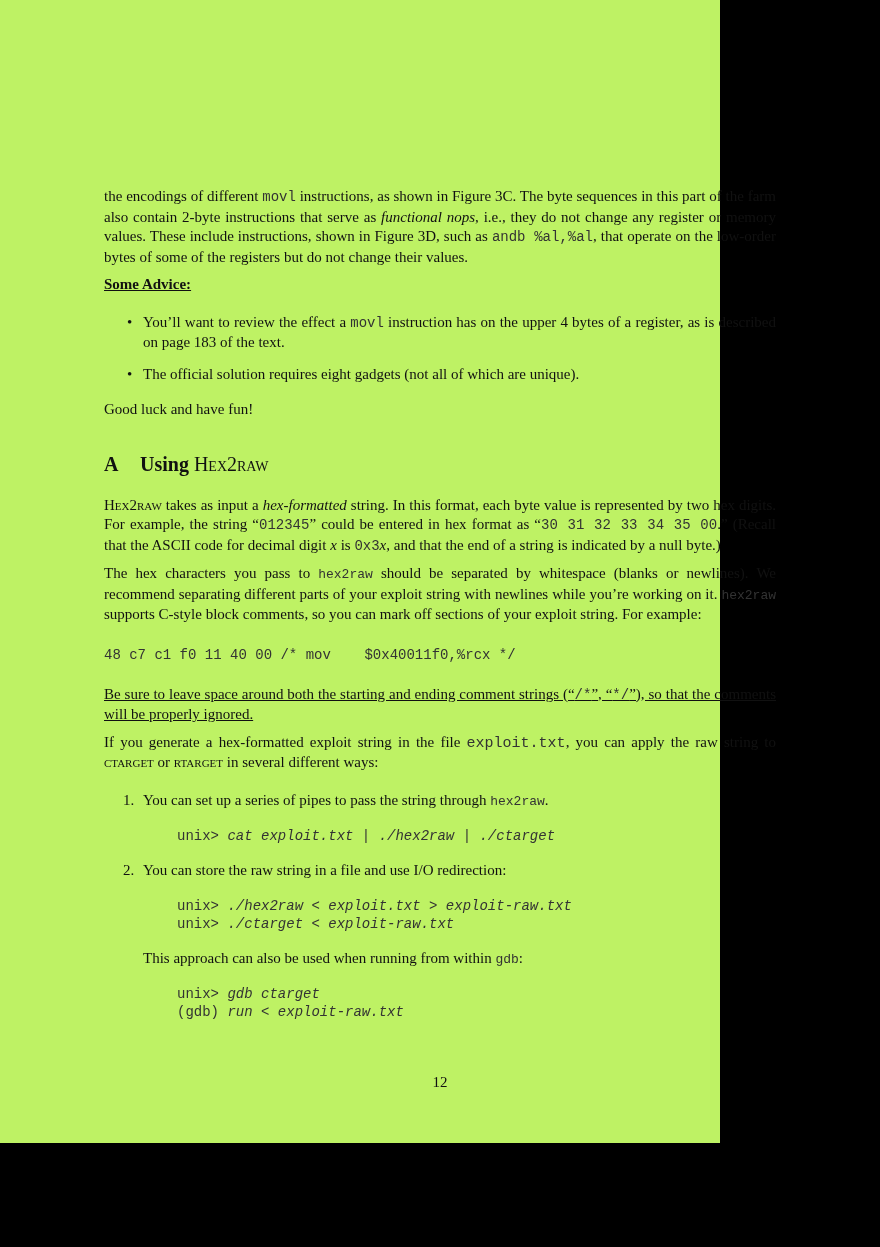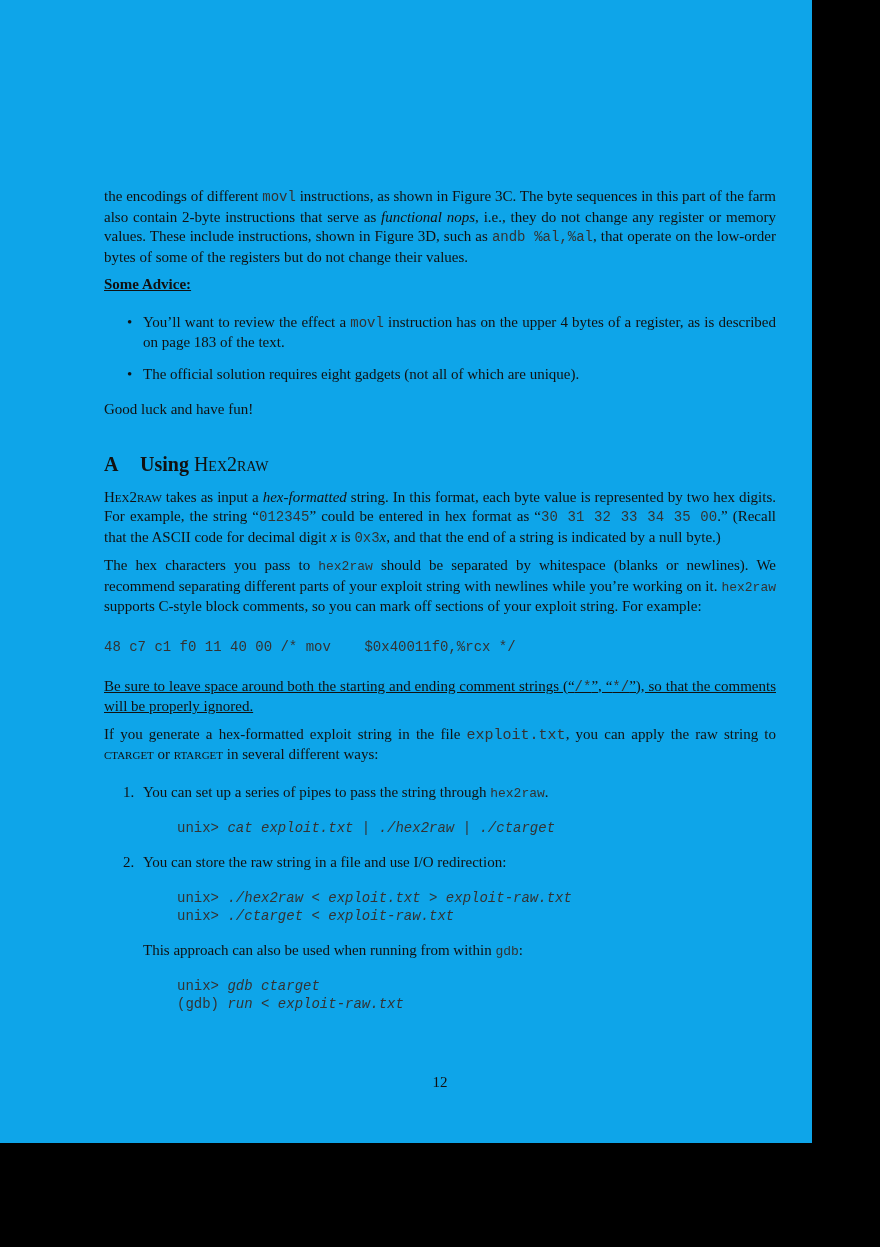--- a/index.html
+++ b/index.html
@@ -1,40 +1,40 @@
 <!DOCTYPE html>
 <html><head>
 <meta charset="utf-8">
 <style>
   html, body { margin: 0; padding: 0; }
   body {
     width: 880px; height: 1247px; background: #000; position: relative; overflow: hidden;
     font-family: "Liberation Serif", serif; color: #111;
   }
   .page {
-    position: absolute; left: 0; top: 0; width: 812px; height: 1143px; background: #0ea5e9;
+    position: absolute; left: 0; top: 0; width: 720px; height: 1143px; background: #bef264;
   }
   .content {
     position: absolute; left: 104px; top: 187px; width: 672px;
     font-size: 15px; line-height: 19.5px;
   }
   p { margin: 0; text-align: justify; }
   .mono { font-family: "Liberation Mono", monospace; font-size: 14px; color: #333; }
   .sc { font-variant: small-caps; }
   .it { font-style: italic; }
   .bold { font-weight: bold; }
   .advice-head { margin-top: 8px; text-decoration: underline; }
   ul.advice { list-style: none; margin: 18px 0 0 0; padding: 0 0 0 39px; }
   ul.advice li { position: relative; margin-bottom: 12px; text-align: justify; }
   ul.advice li::before { content: "\2022"; position: absolute; left: -16px; top: 0; }
   .closing { margin-top: 16px; }
   .section-title { margin-top: 32px; font-size: 20px; line-height: 24px; font-weight: bold; }
   .section-title .num { display: inline-block; width: 36px; }
   .section-title .hx { font-weight: normal; }
-  .sec-p1 { margin-top: 12px; }
+  .sec-p1 { margin-top: 20px; }
   .gap { margin-top: 8px; }
   .codeblock { margin-top: 21px; white-space: pre; font-family: "Liberation Mono", monospace; font-size: 14px; color: #333; line-height: 18px; }
   .after-code { margin-top: 21px; text-decoration: underline; }
   ol.steps { list-style: none; margin: 18px 0 0 0; padding: 0 0 0 39px; }
   ol.steps li { position: relative; }
   ol.steps li .n { position: absolute; left: -20px; }
   .cmd { margin: 16px 0 0 34px; white-space: pre; font-family: "Liberation Mono", monospace; font-size: 14px; color: #333; line-height: 18px; }
   .cmd i { font-style: italic; }
   .step2 { margin-top: 16px; }
   .note { margin-top: 16px; }

